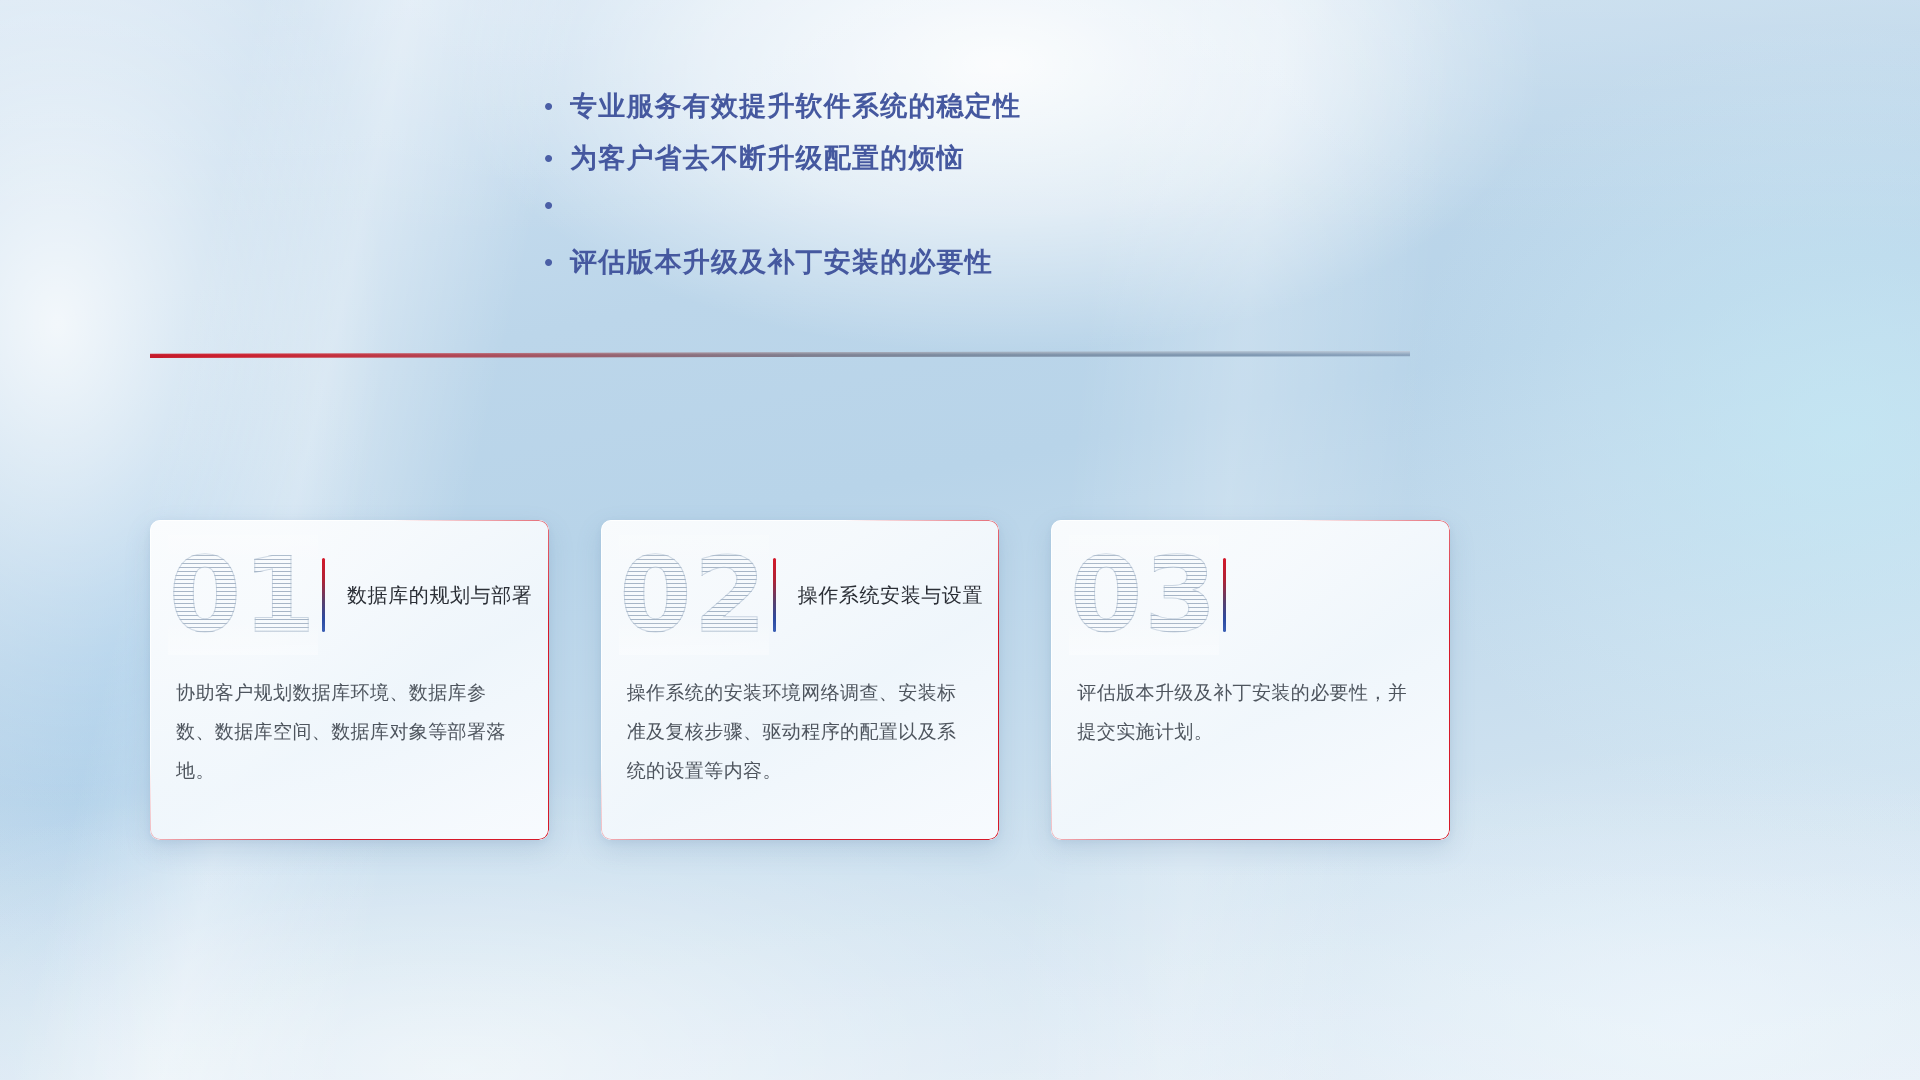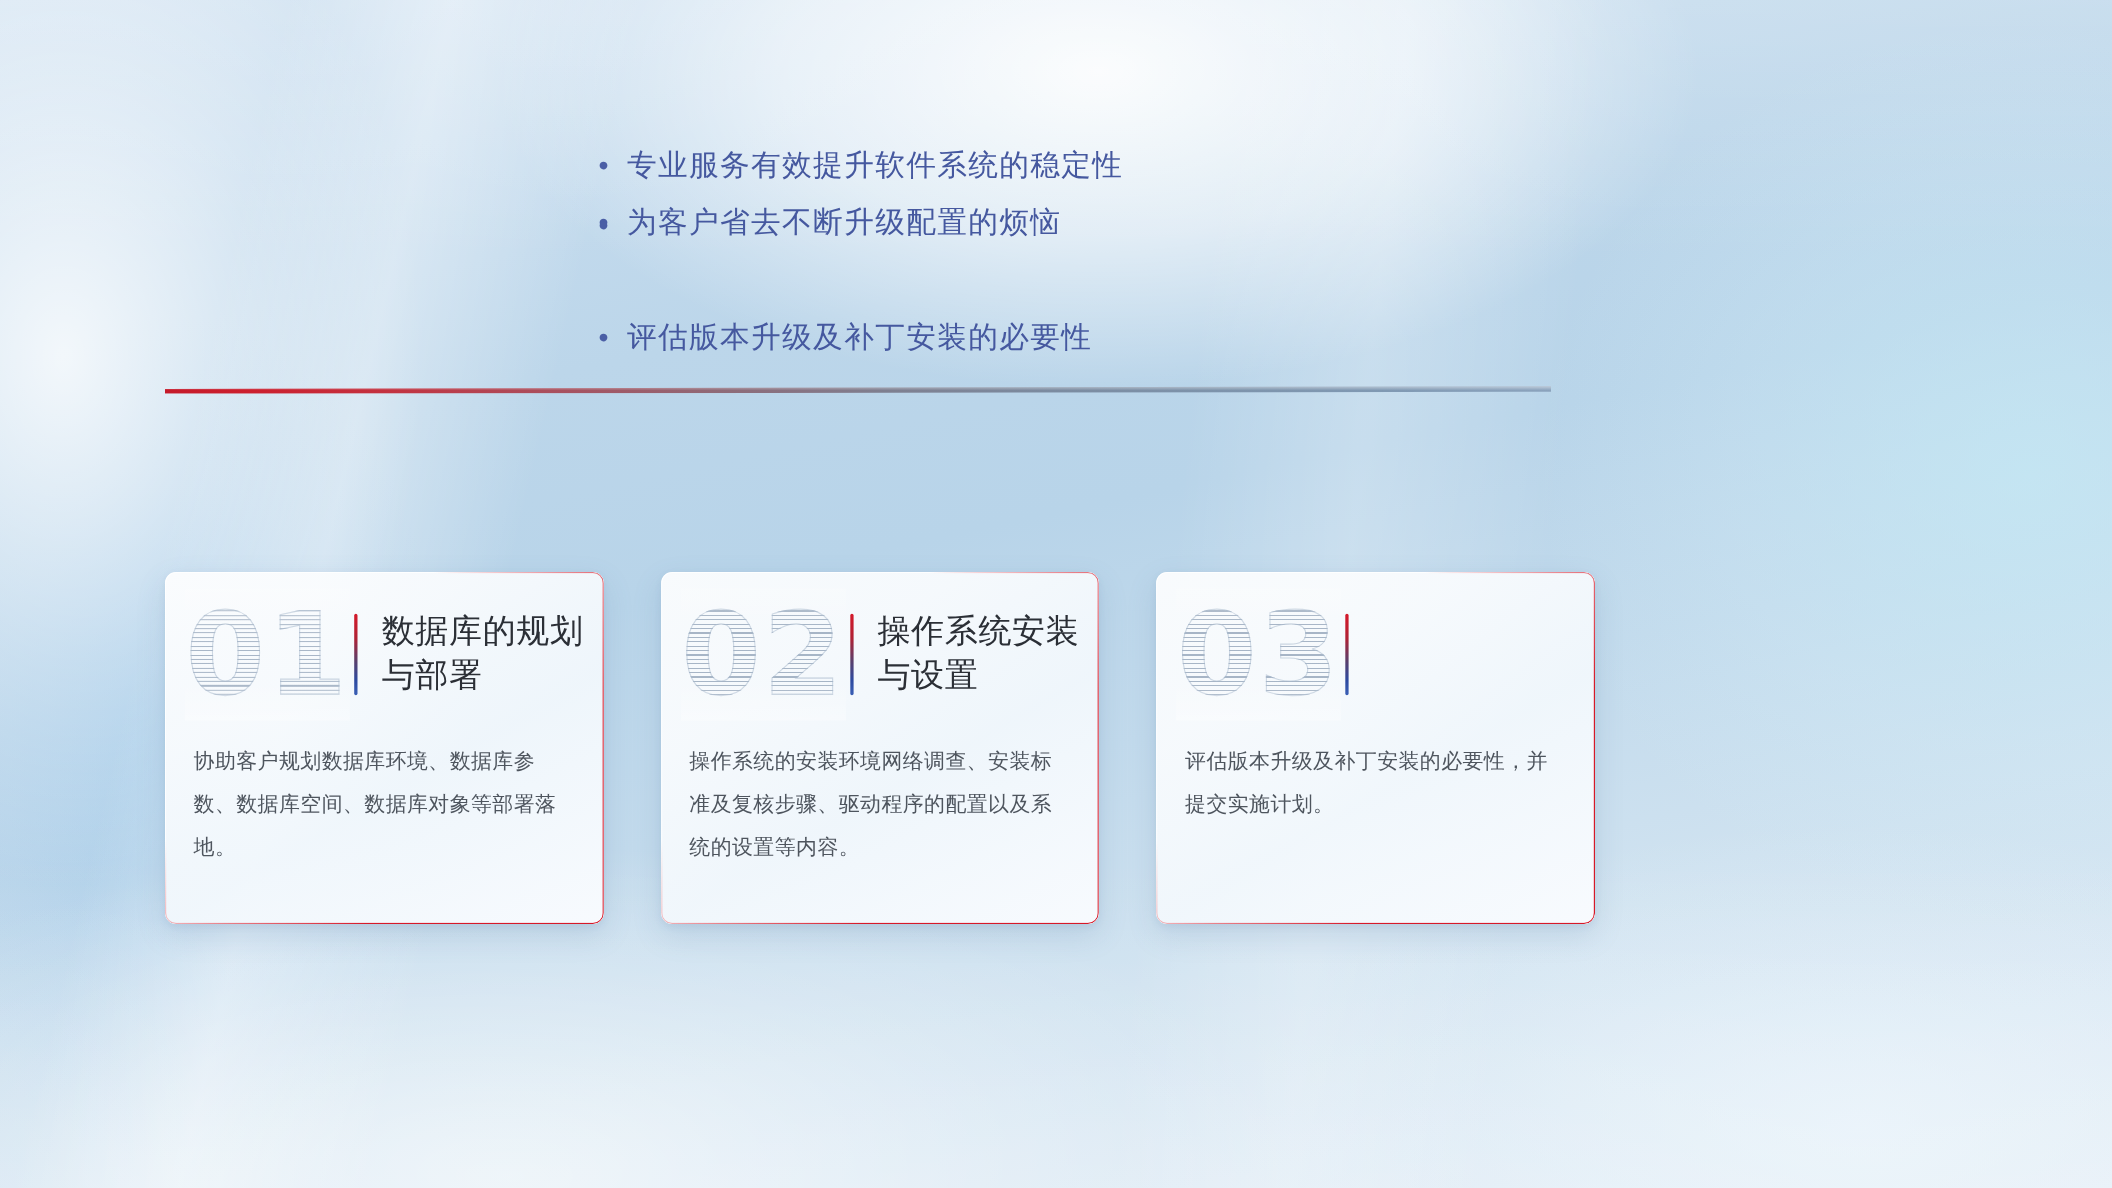--- a/index.html
+++ b/index.html
@@ -78,23 +78,22 @@
     color:#4b5fa6;
     font-size:26px;
     line-height:1;
     text-align:left;
     padding-left:4px;
   }
   .bullet-text {
     font-size:27px;
     letter-spacing:1.2px;
     color:#45589f;
-    font-weight:400;
+    font-weight:700;
     white-space:nowrap;
-    margin-top:44px;
   }
 
   
   .divider-wrap {
     position:absolute;
     left:150px; top:345px;
     width:1260px; height:22px;
   }
   .divider {
     position:absolute;
@@ -208,21 +207,21 @@
   }
   .card-rule {
     width:3px;
     flex:0 0 3px;
     height:74px;
     margin:0 22px 0 4px;
     border-radius:2px;
     background:linear-gradient(180deg, #d4192a 0%, #b02235 30%, #5a3f6b 58%, #2d4aa0 82%, #3a5fb5 100%);
   }
   .card-title {
-    font-size:30px;
+    font-size:20px;
     line-height:1.32;
     letter-spacing:.6px;
     color:#2b2f36;
     font-weight:400;
     flex:1;
     padding-right:8px;
   }
   .card-body {
     padding:4px 26px 0 26px;
     font-size:19px;

